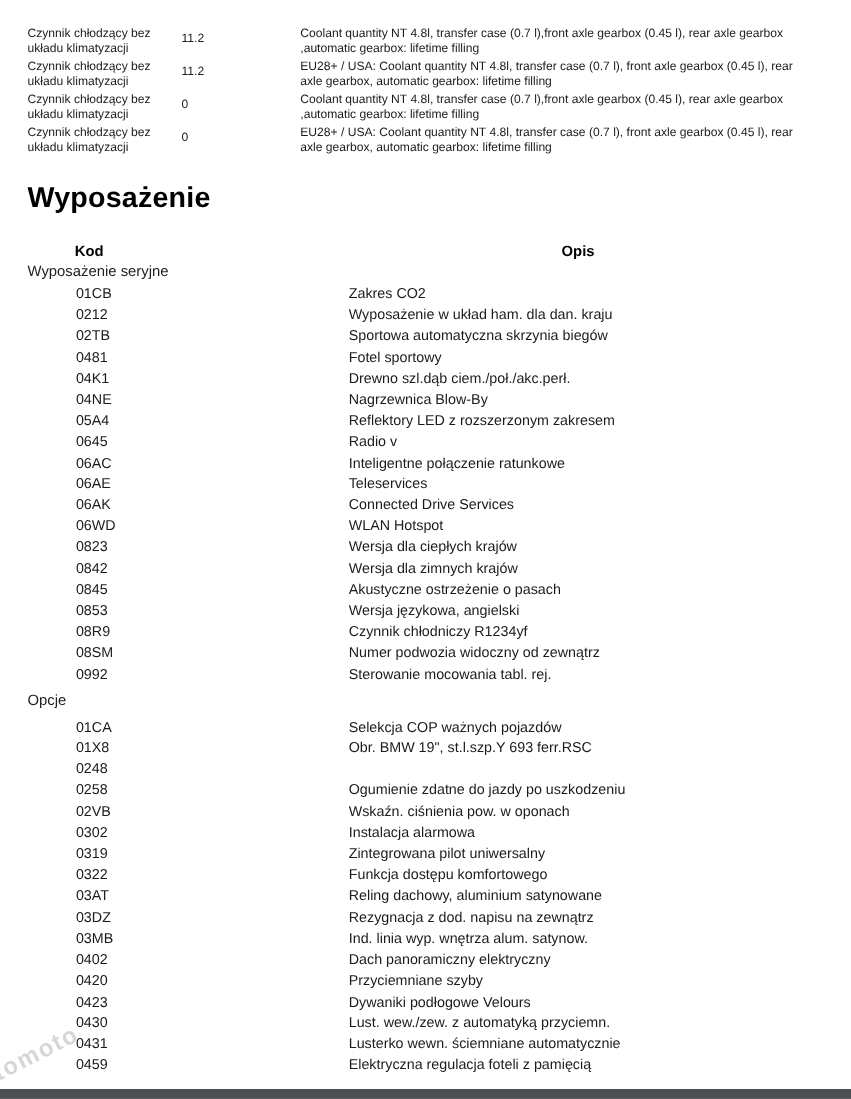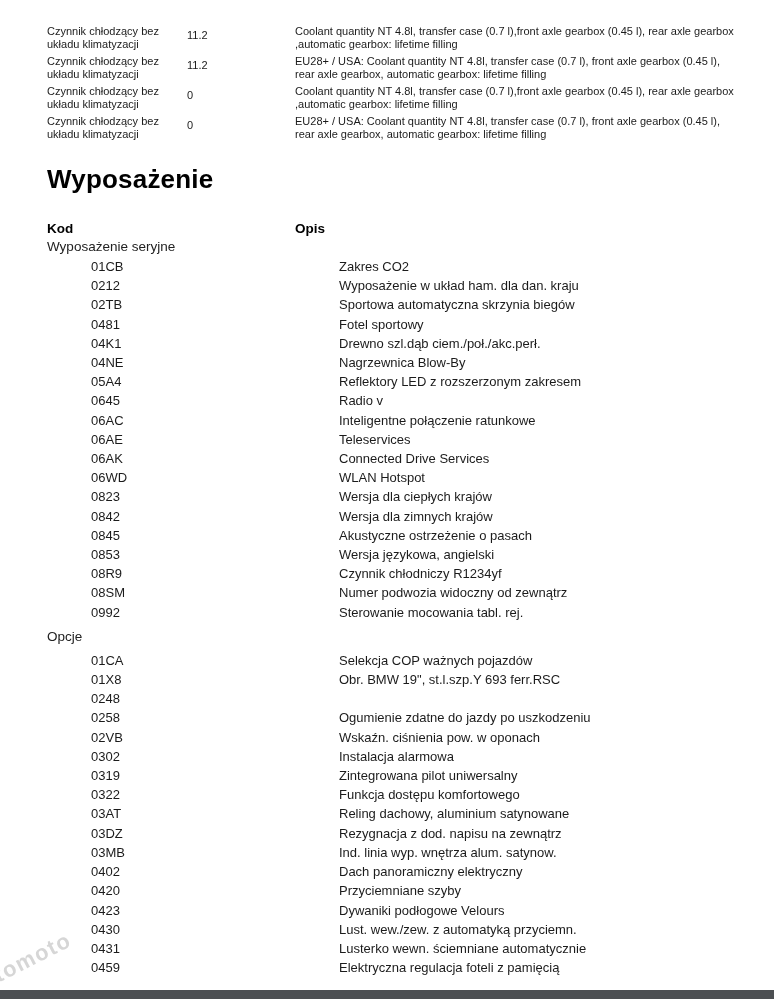--- a/index.html
+++ b/index.html
@@ -4,34 +4,34 @@
 <style>
   * { margin: 0; padding: 0; box-sizing: border-box; }
   html, body { width: 774px; height: 999px; }
   body {
     background: #ffffff;
     font-family: "Liberation Sans", sans-serif;
     color: #1b1b1b;
     position: relative;
     overflow: hidden;
   }
-  .page { padding: 25px 39px 0 47px; position: relative; border-radius: 30px; }
+  .page { padding: 25px 39px 0 25px; position: relative; border-radius: 30px; }
 
   
   .coolant-table { }
   .coolant-row { display: flex; align-items: flex-start; margin-bottom: 5px; }
   .c-name { width: 140px; font-size: 11px; line-height: 12.5px; padding-right: 8px; }
   .c-val  { width: 108px; font-size: 11px; padding-top: 4px; }
   .c-desc { flex: 1; font-size: 11px; line-height: 12.5px; }
 
   
   .equip-title { font-size: 26px; font-weight: bold; color: #000; margin-top: 24px; letter-spacing: 0.2px; }
-  .equip-header { display: flex; margin-top: 26px; font-weight: bold; font-size: 13.5px; color: #000; }
+  .equip-header { display: flex; margin-top: 26px; font-weight: bold; font-size: 13.5px; color: #000; margin-left: 43px; }
   .col-code { width: 248px; }
-  .col-desc { flex: 1; }
+  .col-desc { flex: 1; text-align: center; }
 
   .equip-section-label { font-size: 13.5px; line-height: 21px; color: #222; }
   .equip-section-label:not(:first-child) { margin-top: 4px; margin-bottom: 4px; }
   .equip-row { display: flex; font-size: 13px; line-height: 19.2px; margin-left: 44px; }
   .e-code { width: 248px; }
   .e-desc { flex: 1; white-space: nowrap; overflow: hidden; }
 
   
   .watermark {
     position: absolute; left: -12px; bottom: 4px;

